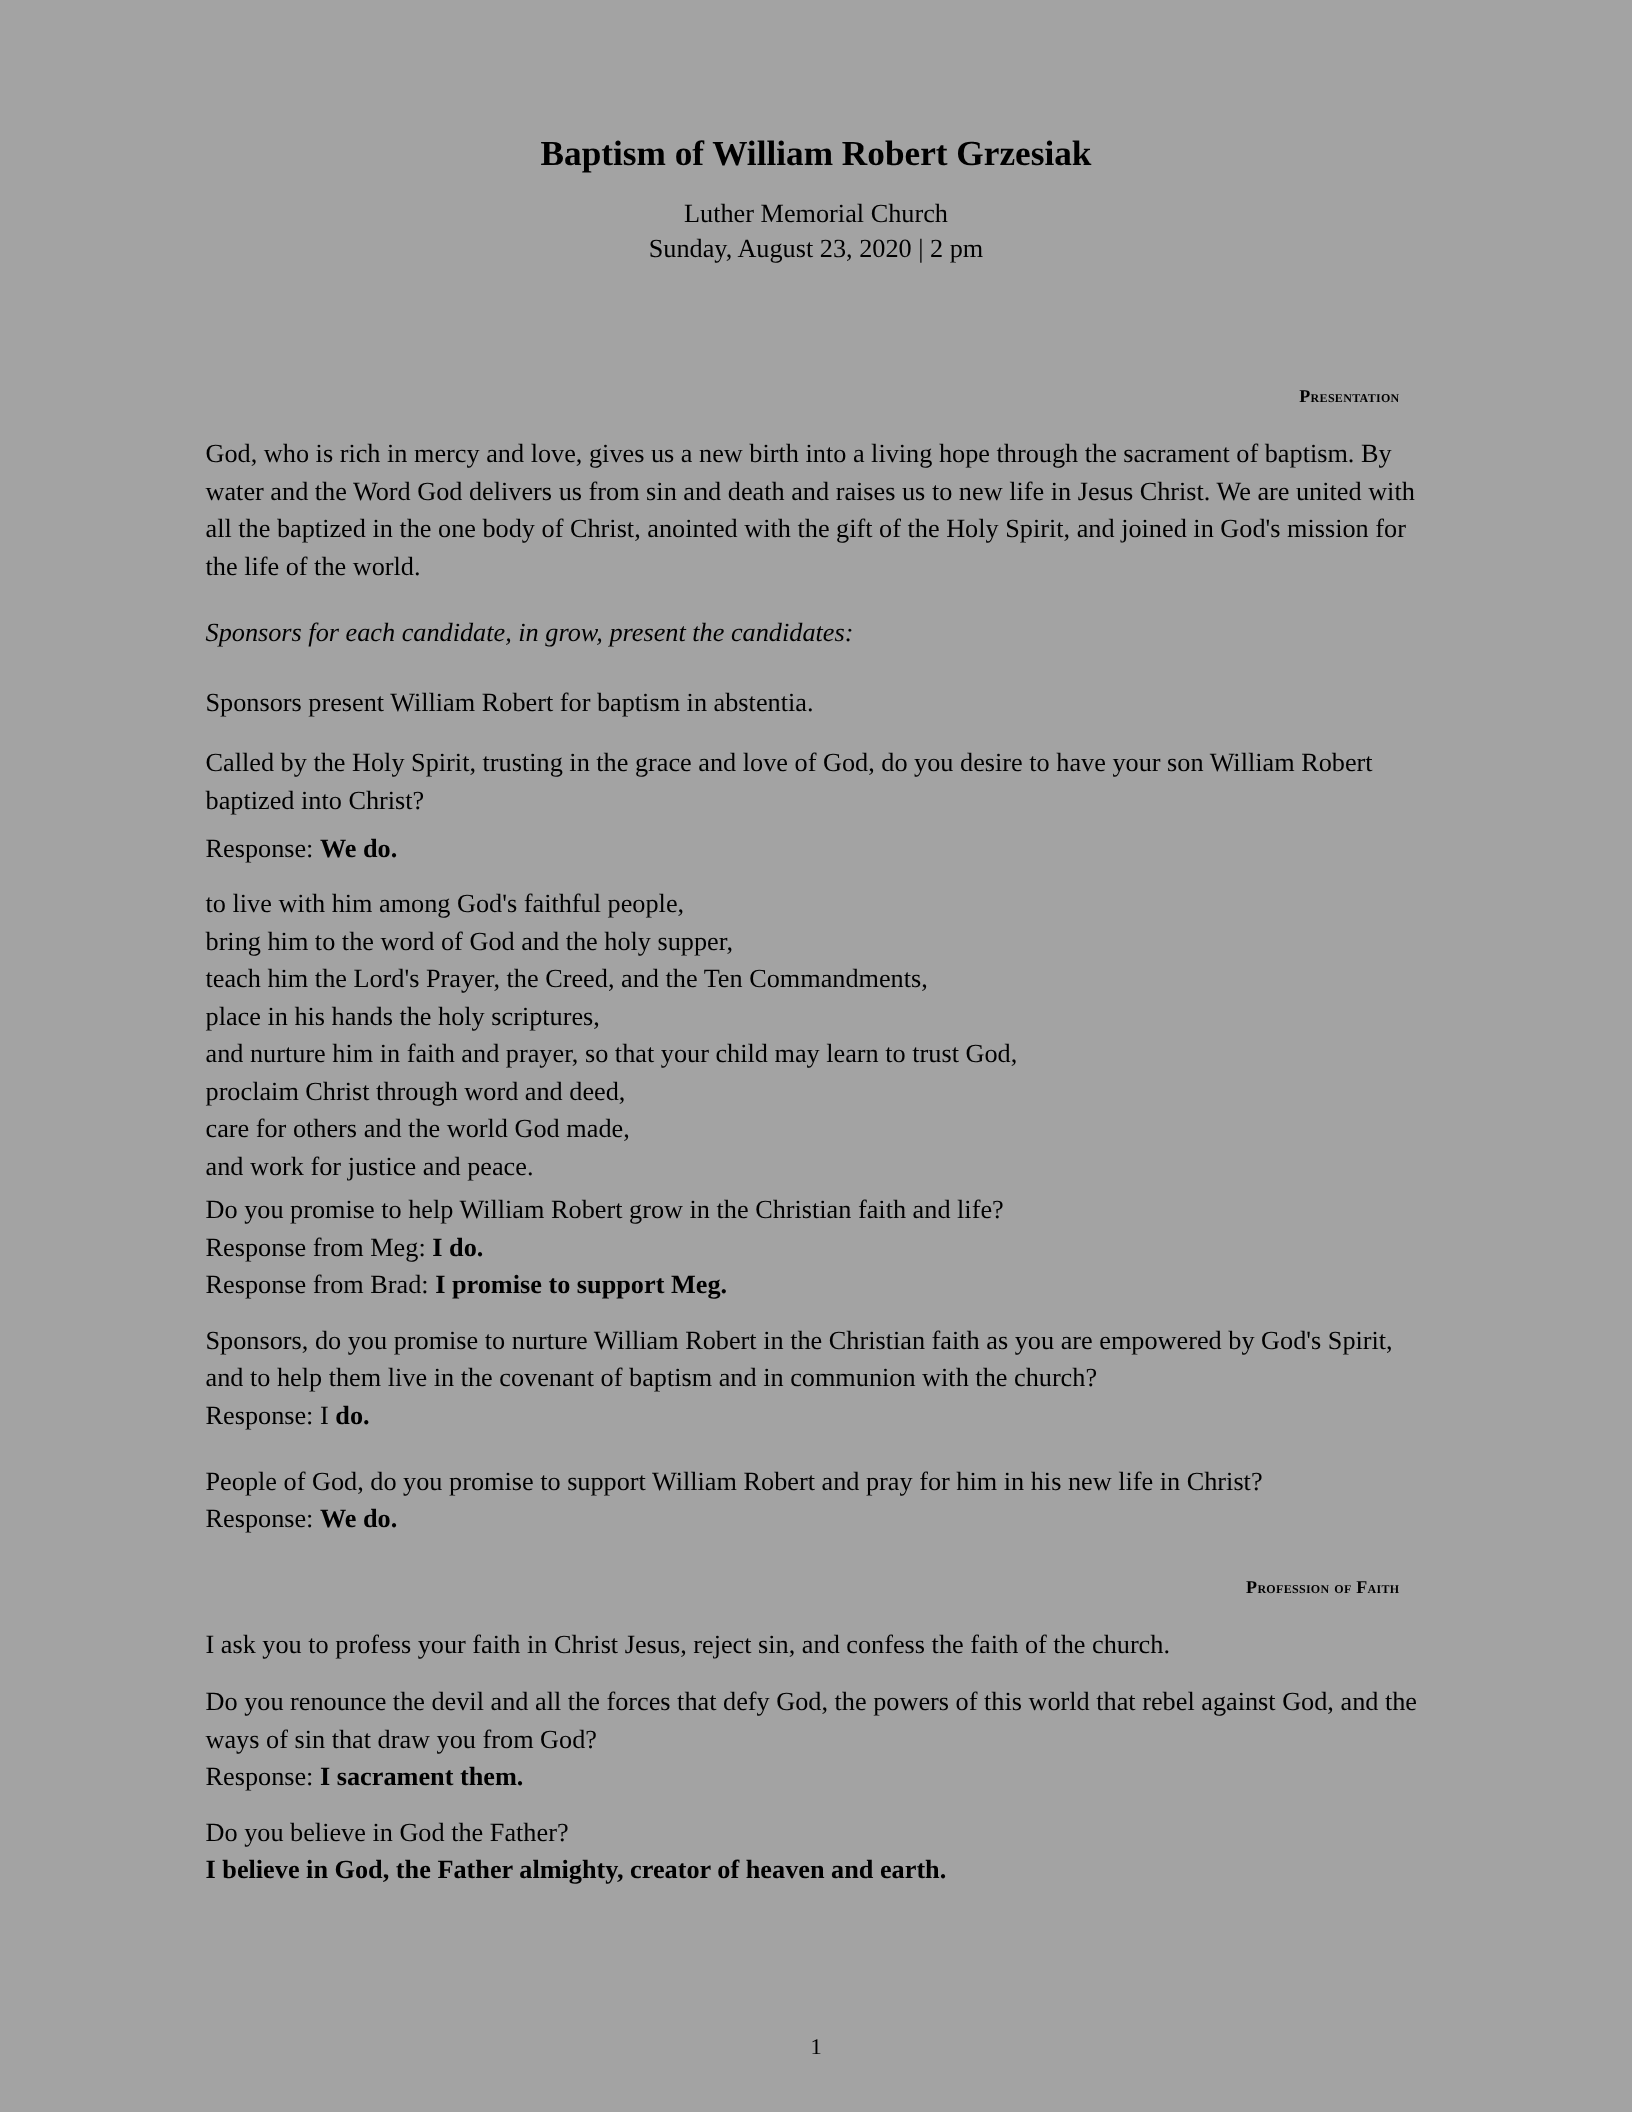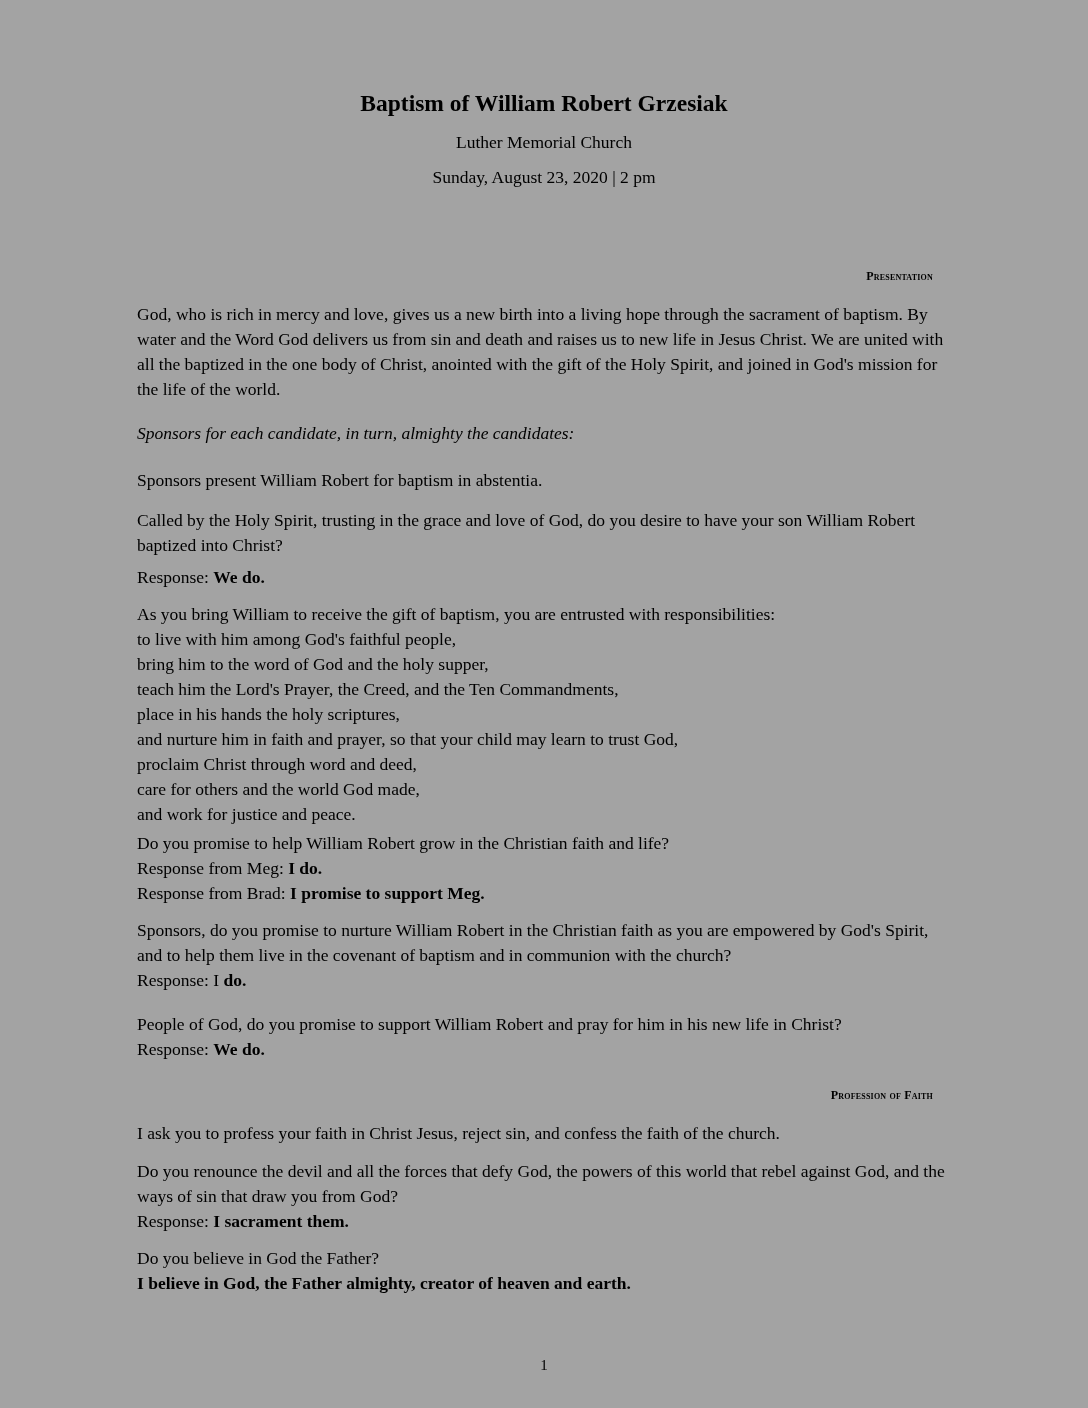--- a/index.html
+++ b/index.html
@@ -28,21 +28,21 @@
   }
   .doc-title {
     font-size: 23.5px;
     font-weight: bold;
     line-height: 30px;
     margin: 0 0 13px 0;
   }
   .doc-subtitle {
     font-size: 17.5px;
     line-height: 23px;
-    margin: 12px;
+    margin: 0;
   }
   .content {
     margin: 77px 140px 0 137px;
   }
   .section-heading {
     font-weight: bold;
     font-variant: small-caps;
     font-size: 12px;
     line-height: 21px;
     letter-spacing: 0.2px;
@@ -82,30 +82,29 @@
     <div class="doc-subtitle">Luther Memorial Church</div>
     <div class="doc-subtitle">Sunday, August 23, 2020 | 2 pm</div>
   </div>
 
   <div class="content">
 
     <h2 class="section-heading">Presentation</h2>
 
     <p class="para indent mb19">God, who is rich in mercy and love, gives us a new birth into a living hope through the sacrament of baptism. By water and the Word God delivers us from sin and death and raises us to new life in Jesus Christ. We are united with all the baptized in the one body of Christ, anointed with the gift of the Holy Spirit, and joined in God's mission for the life of the world.</p>
 
-    <p class="para rubric mb22">Sponsors for each candidate, in turn, almighty the candidates:</p>
+    <p class="para rubric mb22">Sponsors for each candidate, in grow, present the candidates:</p>
 
     <p class="para indent mb15">Sponsors present William Robert for baptism in abstentia.</p>
 
     <p class="para indent mb7">Called by the Holy Spirit, trusting in the grace and love of God, do you desire to have your son William Robert baptized into Christ?</p>
 
     <p class="para indent mb12"><span>Response: </span><span class="bold">We do.</span></p>
 
     <div class="para indent mb4">
-      <div>As you bring William to receive the gift of baptism, you are entrusted with responsibilities:</div>
       <div>to live with him among God's faithful people,</div>
       <div>bring him to the word of God and the holy supper,</div>
       <div>teach him the Lord's Prayer, the Creed, and the Ten Commandments,</div>
       <div>place in his hands the holy scriptures,</div>
       <div>and nurture him in faith and prayer, so that your child may learn to trust God,</div>
       <div>proclaim Christ through word and deed,</div>
       <div>care for others and the world God made,</div>
       <div>and work for justice and peace.</div>
     </div>
 

